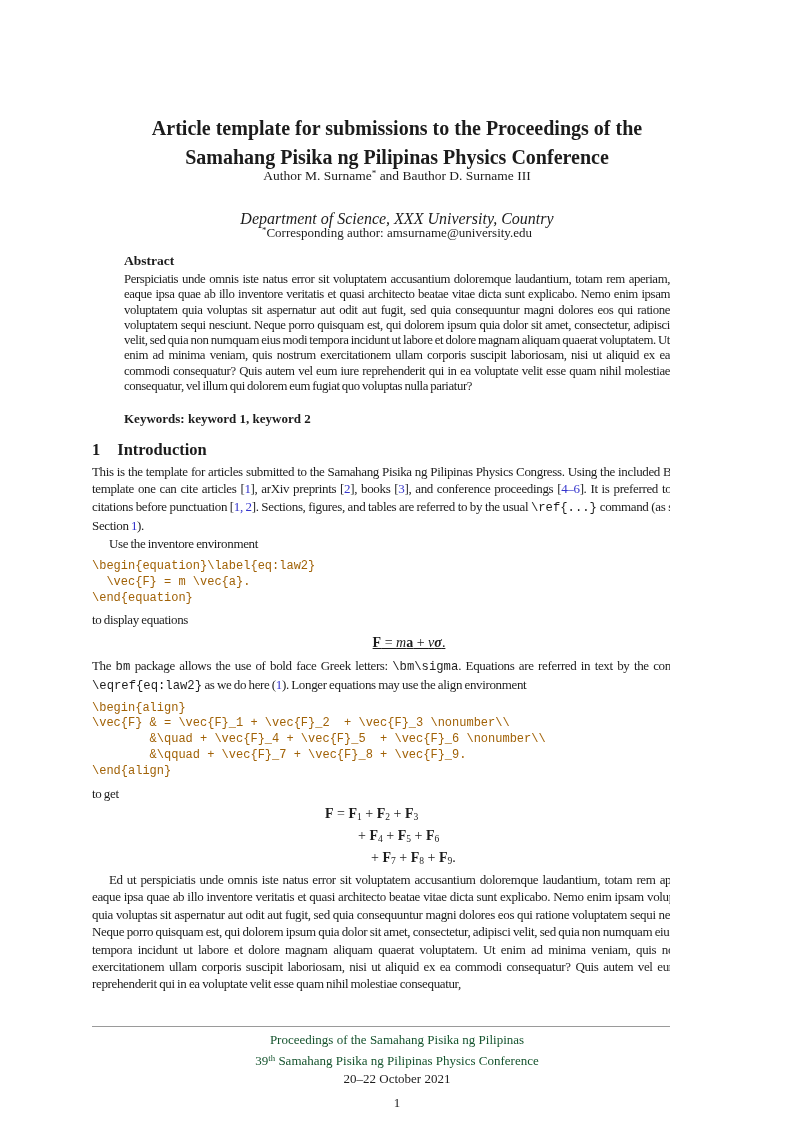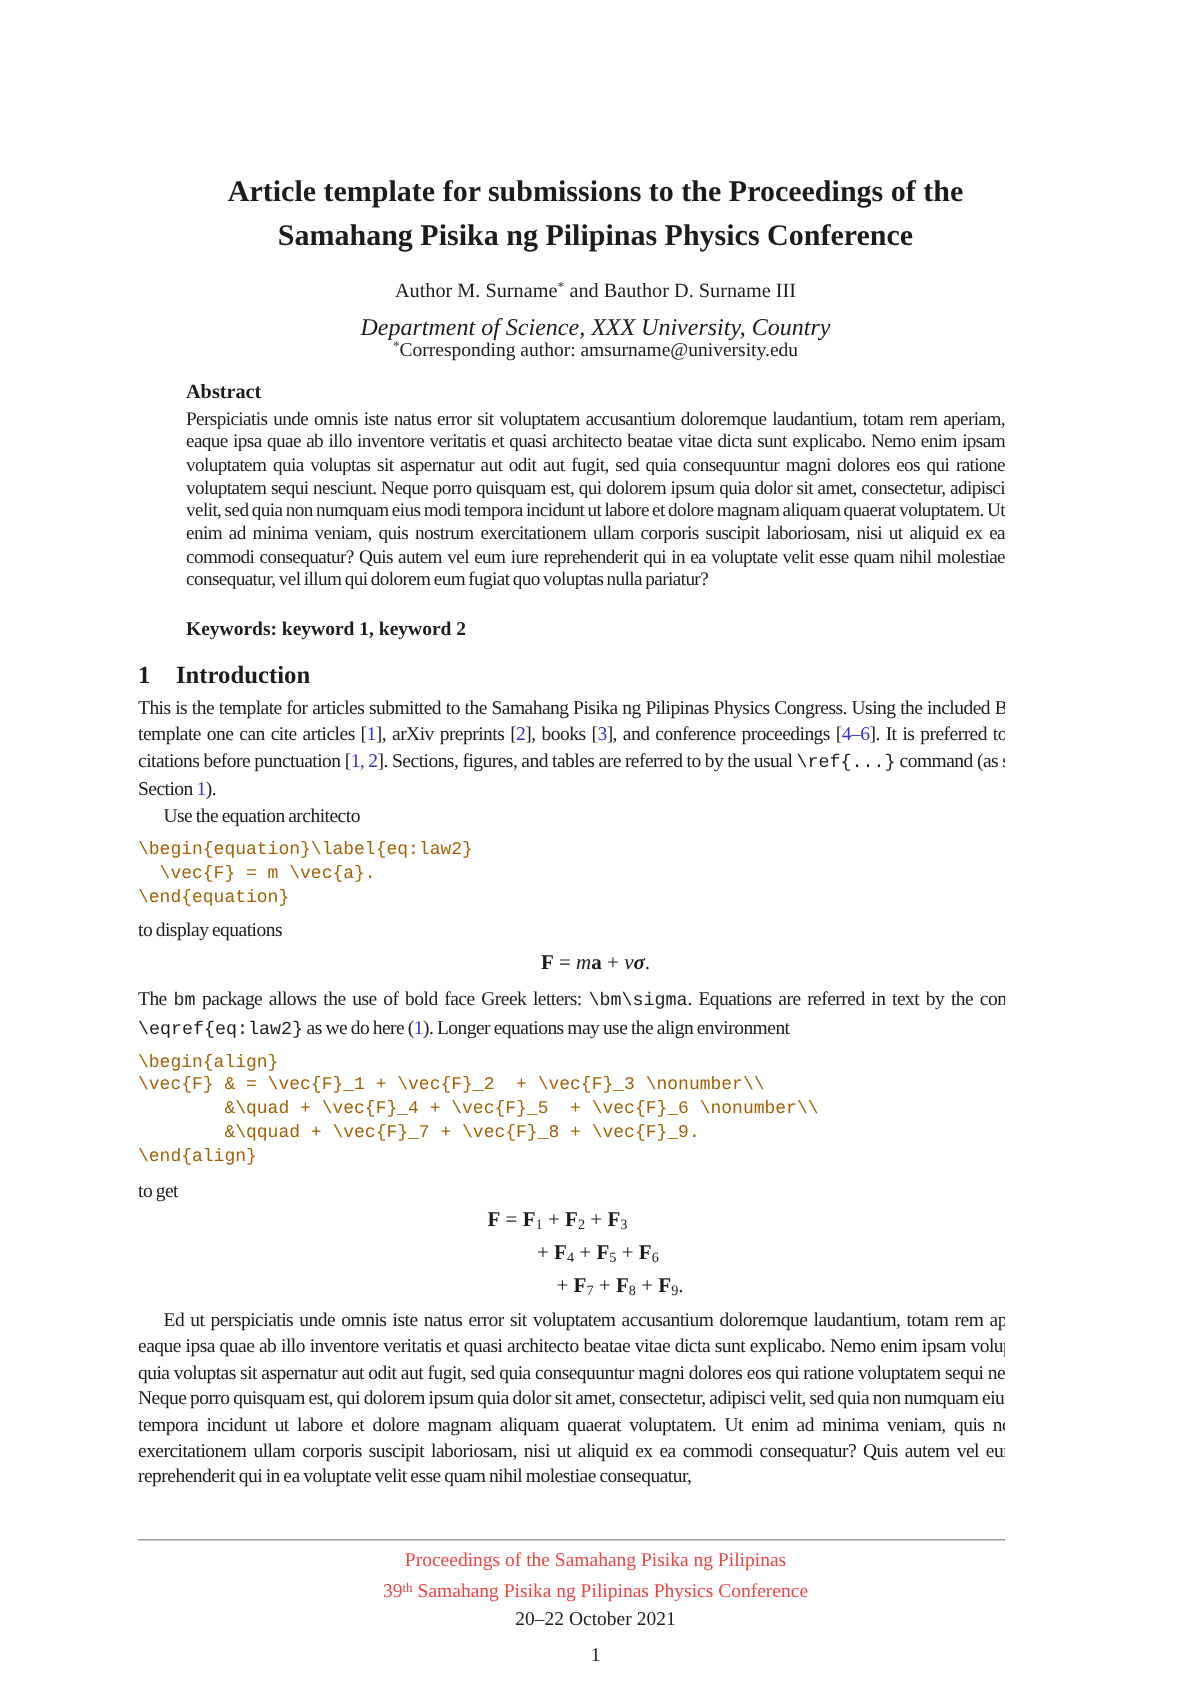--- a/index.html
+++ b/index.html
@@ -10,21 +10,21 @@
     font-family: "Liberation Serif", serif;
     color: #1c1c1c;
     overflow: hidden;
   }
   .content { position:absolute; left:92px; top:0; width:610px; }
 
   .title {
     position:absolute; left:0; top:114px; width:610px;
     text-align:center; font-weight:bold; font-size:20px; line-height:29px;
   }
-  .authors   { position:absolute; left:0; top:186px; width:610px; text-align:center; font-size:13.5px; }
+  .authors   { position:absolute; left:0; top:168px; width:610px; text-align:center; font-size:13.5px; }
   .affiliation { position:absolute; left:0; top:210px; width:610px; text-align:center; font-size:16px; font-style:italic; }
   .corresponding { position:absolute; left:0; top:225px; width:610px; text-align:center; font-size:13px; }
 
   .abstract-heading { position:absolute; left:32px; top:253px; font-weight:bold; font-size:13.5px; }
   .abstract-body {
     position:absolute; left:32px; top:272px; width:546px;
     font-size:12.8px; line-height:15.3px; text-align:justify;
     letter-spacing:-0.4px; word-spacing:-0.6px;
   }
   .keywords { position:absolute; left:32px; top:411px; font-size:13px;font-weight:bold; }
@@ -44,21 +44,21 @@
   .mt16 { margin-top:16px; }
 
   pre.code {
     margin:7px 0 5px 0;
     font-family:"Liberation Mono", monospace;
     font-size:12px; line-height:15.8px; color:#a16207;
     white-space:pre;
   }
   pre.code.second { margin-top:5px; }
 
-  .equation { position:relative; width:610px; font-size:14px; margin:6px 0; }
+  .equation { position:relative; width:610px; font-size:14px; margin:6px 12px;text-decoration:underline; }
   .eq1-body { text-align:center; }
   .eq-label { position:absolute; right:2px; top:50%; transform:translateY(-50%); font-size:13.5px; letter-spacing:0; }
 
   .eq2 { position:relative; width:610px; font-size:14px; margin:3px 0 0 0; }
   .eq2-inner { margin-left:233px; line-height:17.6px; }
   .eq2-line2 { padding-left:33px; }
   .eq2-line3 { padding-left:46px; }
   .eq2 .eq-label { top:auto; bottom:2px; transform:none; }
 
   
@@ -67,21 +67,21 @@
   .seg-code { font-family:"Liberation Mono", monospace; font-size:94%; letter-spacing:0; word-spacing:0; }
   .seg-sup { font-size:68%; vertical-align:0.45em; }
   .seg-sub { font-size:68%; vertical-align:-0.25em; }
   .seg-bi  { font-weight:bold; }
   .seg-bib { font-weight:bold; font-style:italic; }
   .seg-i   { font-style:italic; }
 
   .footer { position:absolute; left:92px; top:1026px; width:610px; text-align:center; font-size:13px; }
   .footer-rule { border:none; border-top:1px solid #9a9a9a; margin:0 0 4px 0; }
   .footer-line { line-height:18px; }
-  .footer-link { color:#ef4444; }
+  .footer-link { color:#14532d; }
   .page-num { margin-top:7px; line-height:16px; }
 </style>
 </head>
 <body>
 
 <div class="page">
   <div class="content">
 
     <div class="title">
       <div>Article template for submissions to the Proceedings of the</div>
@@ -96,21 +96,21 @@
     <div class="abstract-body">Perspiciatis unde omnis iste natus error sit voluptatem accusantium doloremque laudantium, totam rem aperiam, eaque ipsa quae ab illo inventore veritatis et quasi architecto beatae vitae dicta sunt explicabo. Nemo enim ipsam voluptatem quia voluptas sit aspernatur aut odit aut fugit, sed quia consequuntur magni dolores eos qui ratione voluptatem sequi nesciunt. Neque porro quisquam est, qui dolorem ipsum quia dolor sit amet, consectetur, adipisci velit, sed quia non numquam eius modi tempora incidunt ut labore et dolore magnam aliquam quaerat voluptatem. Ut enim ad minima veniam, quis nostrum exercitationem ullam corporis suscipit laboriosam, nisi ut aliquid ex ea commodi consequatur? Quis autem vel eum iure reprehenderit qui in ea voluptate velit esse quam nihil molestiae consequatur, vel illum qui dolorem eum fugiat quo voluptas nulla pariatur?</div>
     <div class="keywords">Keywords: keyword 1, keyword 2</div>
 
     <div class="mainflow">
       <h2 class="section-heading">
         <span class="section-number">1</span><span>Introduction</span>
       </h2>
 
       <p class="body first"><span class="seg-t">This is the template for articles submitted to the Samahang Pisika ng Pilipinas Physics Congress. Using the included BibTeX template one can cite articles [</span><span class="seg-link">1</span><span class="seg-t">], arXiv preprints [</span><span class="seg-link">2</span><span class="seg-t">], books [</span><span class="seg-link">3</span><span class="seg-t">], and conference proceedings [</span><span class="seg-link">4–6</span><span class="seg-t">]. It is preferred to insert citations before punctuation [</span><span class="seg-link">1, 2</span><span class="seg-t">]. Sections, figures, and tables are referred to by the usual </span><span class="seg-code">\ref{...}</span><span class="seg-t"> command (as seen in Section </span><span class="seg-link">1</span><span class="seg-t">).</span></p>
 
-      <p class="body indent mt1">Use the equation architecto</p>
+      <p class="body indent mt1">Use the inventore environment</p>
 
       <pre class="code">\begin{equation}\label{eq:law2}
   \vec{F} = m \vec{a}.
 \end{equation}</pre>
 
       <p class="body">to display equations</p>
 
       <div class="equation">
         <div class="eq1-body"><span class="seg-bi">F</span><span class="seg-t"> = </span><span class="seg-i">m</span><span class="seg-bi">a</span><span class="seg-t"> + </span><span class="seg-i">ν</span><span class="seg-bib">σ</span><span class="seg-t">.</span></div>
         <span class="eq-label">(1)</span>

